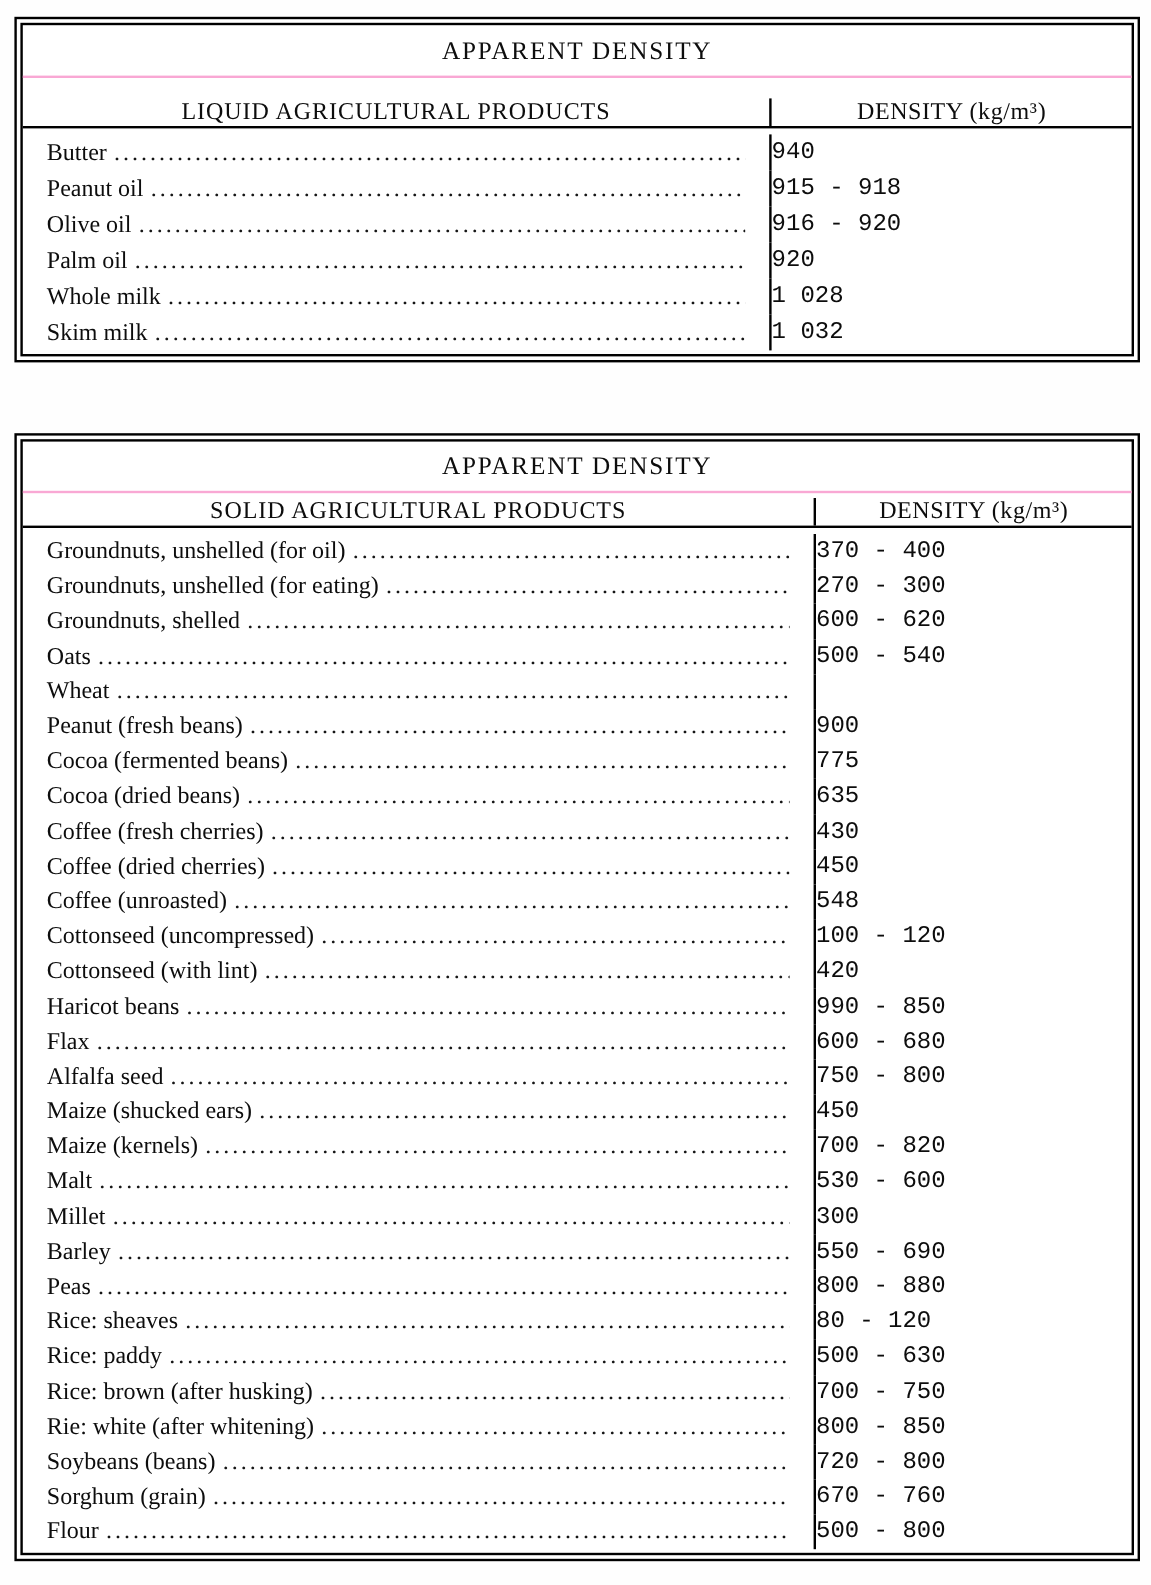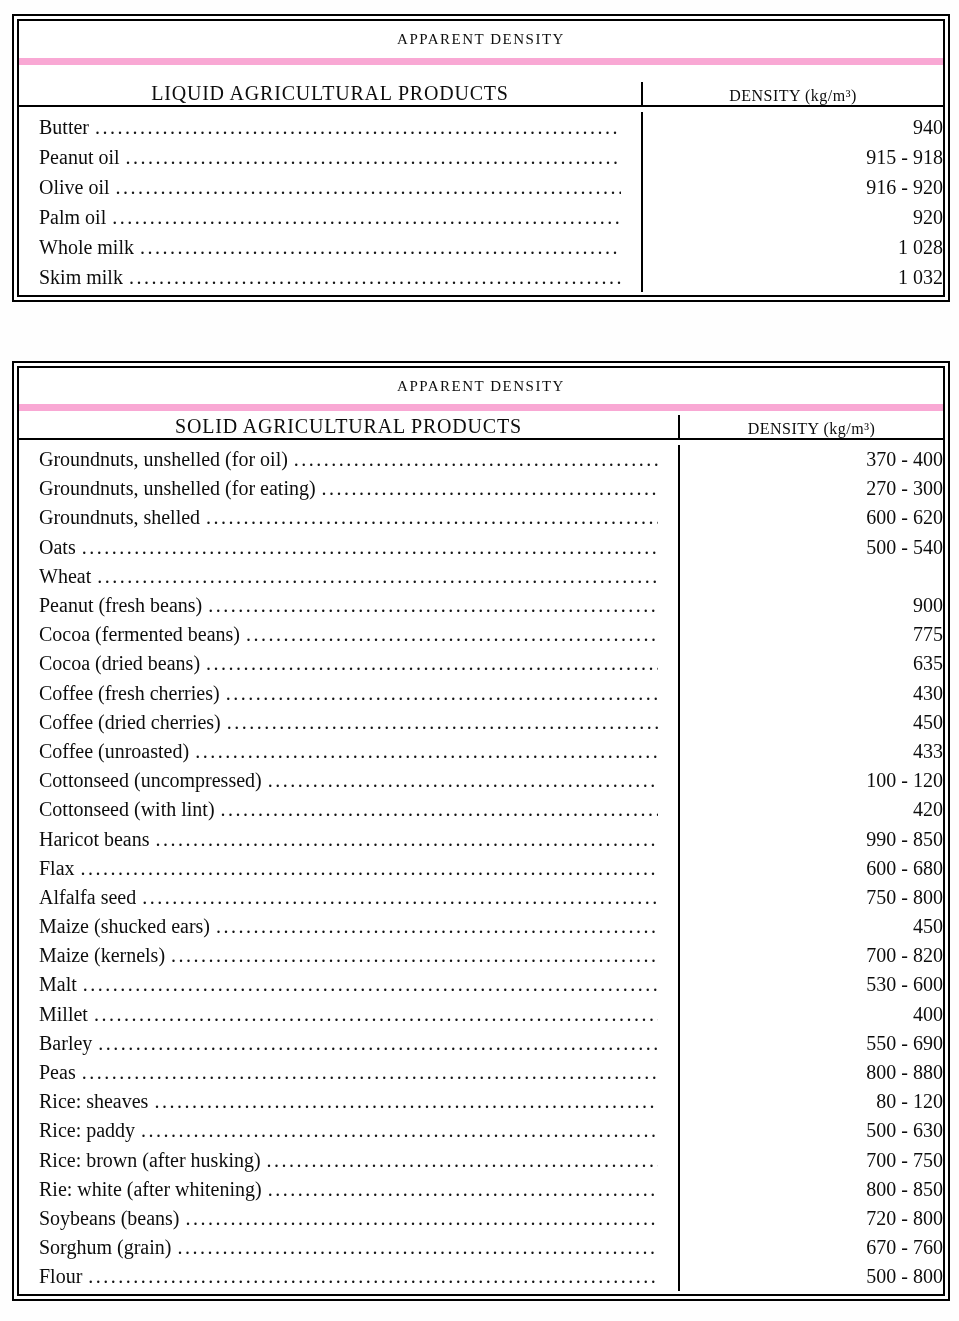--- a/index.html
+++ b/index.html
@@ -29,23 +29,23 @@
     background: #fff;
   }
   .dtable-inner {
     border: 2px solid #000;
   }
 
   .title-row {
     display: flex;
     align-items: center;
     justify-content: center;
-    font-size: 15px;
+    font-size: 21px;
     letter-spacing: 1.5px;
-    border-bottom: 7px solid #f9a8d4;
+    border-bottom: 2px solid #f9a8d4;
     height: 44px;
   }
   #table-liquid .title-row { height: 44px; }
   #table-solid  .title-row { height: 43px; }
 
   .header-row {
     display: flex;
     border-bottom: 2px solid #000;
     align-items: flex-end;
   }
@@ -59,21 +59,21 @@
     align-items: center;
     justify-content: center;
     font-size: 20px;
     letter-spacing: 0.8px;
   }
   .hdr-density {
     flex: 1;
     display: flex;
     align-items: center;
     justify-content: center;
-    font-size: 16px;
+    font-size: 20px;
     letter-spacing: 0.5px;
   }
 
   .tbody { padding: 5px 0 3px 0; }
 
   .t-row {
     display: flex;
     height: var(--row-h);
     align-items: center;
     font-size: 20px;
@@ -92,21 +92,22 @@
   .leader {
     flex: 1 1 auto;
     overflow: hidden;
     white-space: nowrap;
     letter-spacing: 2.5px;
     margin-left: 6px;
     color: #151515;
   }
   .cell-density {
     flex: 1;
-    text-align: right;
+    text-align: left;
+    font-family: Liberation Mono, monospace;
   }
 
   #table-liquid { top: 14px;  --prod-w: 624px; --row-h: 30px; }
   #table-solid  { top: 361px; --prod-w: 661px; --row-h: 29.2px; }
 
   
   .speck { position: absolute; background: #9a9a9a; width: 2px; height: 2px; border-radius: 50%; }
   .speck.s1 { left: 828px; top: 30px; }
   .speck.s2 { left: 846px; top: 40px; }
   .speck.s3 { left: 814px; top: 41px; }
@@ -249,21 +250,21 @@
               <span class="p-name">Coffee (dried cherries)</span>
               <span class="leader">............................................................................................................................................</span>
             </div>
             <div class="cell-density">450</div>
           </div>
           <div class="t-row">
             <div class="cell-product">
               <span class="p-name">Coffee (unroasted)</span>
               <span class="leader">............................................................................................................................................</span>
             </div>
-            <div class="cell-density">433</div>
+            <div class="cell-density">548</div>
           </div>
           <div class="t-row">
             <div class="cell-product">
               <span class="p-name">Cottonseed (uncompressed)</span>
               <span class="leader">............................................................................................................................................</span>
             </div>
             <div class="cell-density">100 - 120</div>
           </div>
           <div class="t-row">
             <div class="cell-product">
@@ -312,21 +313,21 @@
               <span class="p-name">Malt</span>
               <span class="leader">............................................................................................................................................</span>
             </div>
             <div class="cell-density">530 - 600</div>
           </div>
           <div class="t-row">
             <div class="cell-product">
               <span class="p-name">Millet</span>
               <span class="leader">............................................................................................................................................</span>
             </div>
-            <div class="cell-density">400</div>
+            <div class="cell-density">300</div>
           </div>
           <div class="t-row">
             <div class="cell-product">
               <span class="p-name">Barley</span>
               <span class="leader">............................................................................................................................................</span>
             </div>
             <div class="cell-density">550 - 690</div>
           </div>
           <div class="t-row">
             <div class="cell-product">

